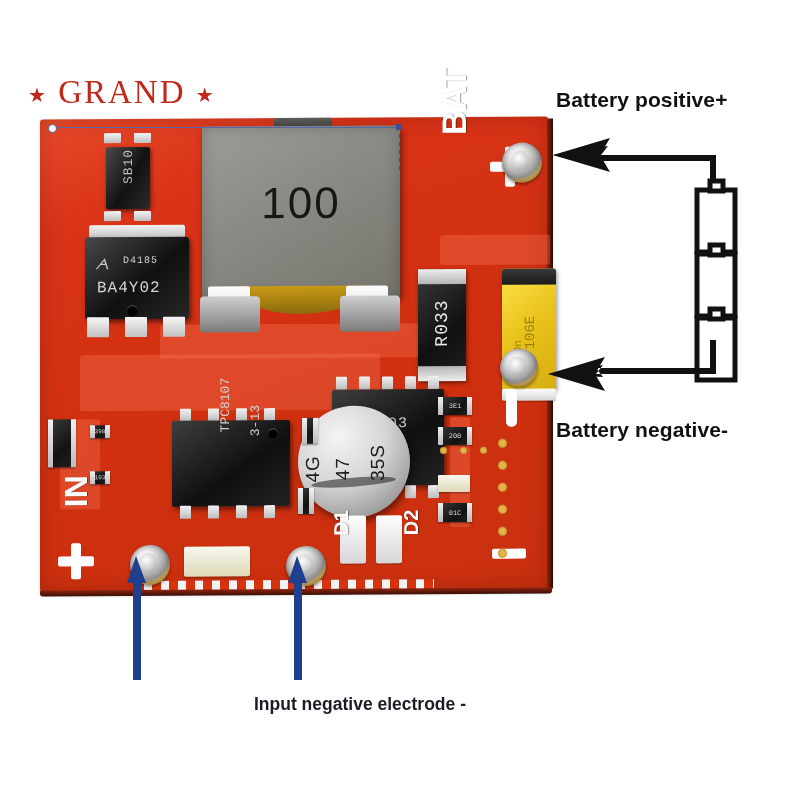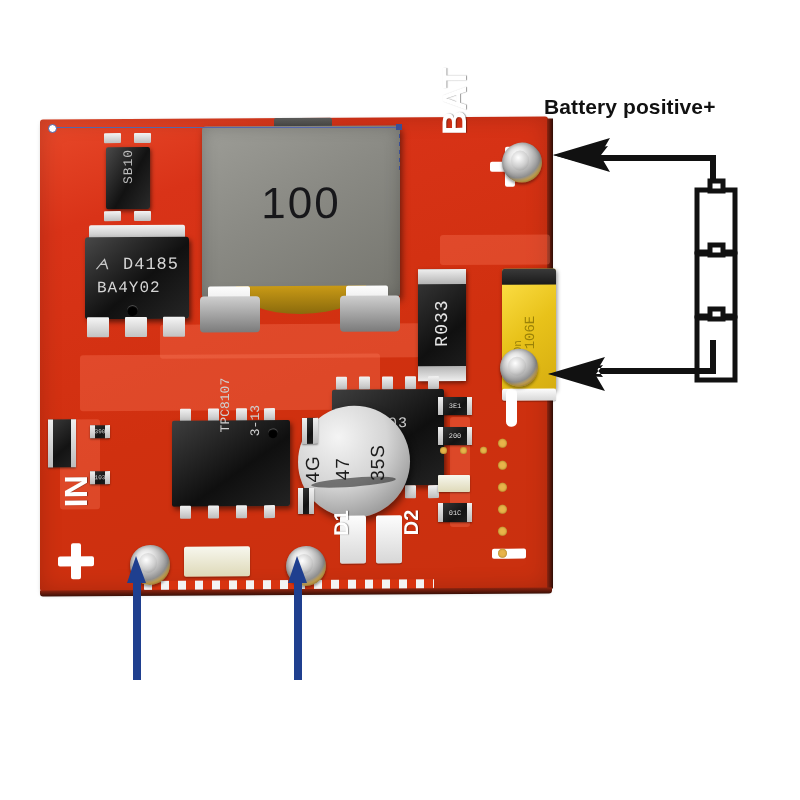--- a/index.html
+++ b/index.html
@@ -44,21 +44,21 @@
       font-family:"Liberation Mono",monospace;}
   .d-sb10 .lead{position:absolute;background:linear-gradient(#f4f4f4,#c0c0c0);height:10px;width:17px;border-radius:1px;}
 
   
   .mos{left:43px;top:106px;width:108px;height:112px;}
   .mos .tab{position:absolute;left:6px;top:0;width:96px;height:16px;
       background:linear-gradient(#f2f2f2,#b9b9b9);border-radius:2px;}
   .mos .body{position:absolute;left:2px;top:12px;width:104px;height:82px;
       background:linear-gradient(140deg,#484848,#101010 55%,#262626);border-radius:3px;
       box-shadow:2px 3px 5px rgba(0,0,0,.55);}
-  .mos .t1{position:absolute;left:22px;top:30px;color:#d5d5d5;font-size:17px;letter-spacing:1px;font-family:"Liberation Mono",monospace;}
+  .mos .t1{position:absolute;left:22px;top:30px;color:#d5d5d5;font-size:10px;letter-spacing:1px;font-family:"Liberation Mono",monospace;}
   .mos .t2{position:absolute;left:14px;top:54px;color:#d5d5d5;font-size:16px;letter-spacing:1px;font-family:"Liberation Mono",monospace;}
   .mos .logo{position:absolute;left:12px;top:30px;color:#c9c9c9;font-size:15px;font-style:italic;}
   .mos .dot{position:absolute;left:44px;top:80px;width:11px;height:11px;border-radius:50%;background:#000;box-shadow:inset 0 1px 1px #555;}
   .mos .lead{position:absolute;bottom:0;width:22px;height:20px;background:linear-gradient(#f6f6f6,#c2c2c2);border-radius:1px;}
 
   
   .ind{left:162px;top:8px;width:198px;height:172px;}
   .ind .core{position:absolute;inset:0;border-radius:4px;
       background:linear-gradient(150deg,#9d9d97,#8a8a84 45%,#76766f);
       box-shadow:2px 4px 7px rgba(0,0,0,.5), inset 0 0 16px rgba(0,0,0,.22);}
@@ -310,20 +310,25 @@
     <div class="eyelet" style="left:246px;top:428px;width:40px;height:40px;">
         <div class="hole"></div>
       </div>
   </div>
 
   <div class="selLine"></div>
   <div class="selDot"></div>
   <div class="selDot2"></div>
   <div class="selDash"></div>
 
+  <div class="wm1">
+    <span class="st">★</span>
+    <span>GRAND</span>
+    <span class="st">★</span>
+  </div>
 
   <svg class="arrowSvg" viewBox="0 0 800 800">
 
     <g fill="#111" stroke="none">
       <path d="M553,155 L608,146 L601,155 L716,155 L716,190 L710,190 L710,161 L601,161
                L608,170 Z"></path>
       <path d="M553,155 L610,138 L600,155 L610,172 Z"></path>
     </g>
 
     <g fill="#111" stroke="none">
@@ -346,16 +351,18 @@
     </g>
 
     <g fill="#1f3f8f" stroke="none">
       <path d="M136,556 L146,583 L141,583 L141,680 L133,680 L133,583 L127,583 Z"></path>
     </g>
     <g fill="#1f3f8f" stroke="none">
       <path d="M297,556 L307,583 L302,583 L302,680 L294,680 L294,583 L288,583 Z"></path>
     </g>
   </svg>
 
-  <div class="lblR" style="left:544px;top:88px;margin-top:7px;">Battery positive+</div>
-
+  <div class="lblR" style="left:556px;top:88px;">Battery positive+</div>
+  <div class="lblR" style="left:556px;top:418px;">Battery negative-</div>
+
+  <div class="lblBot" style="left:254px;top:694px;">Input negative electrode -</div>
 
 </div>
 
 </body></html>

